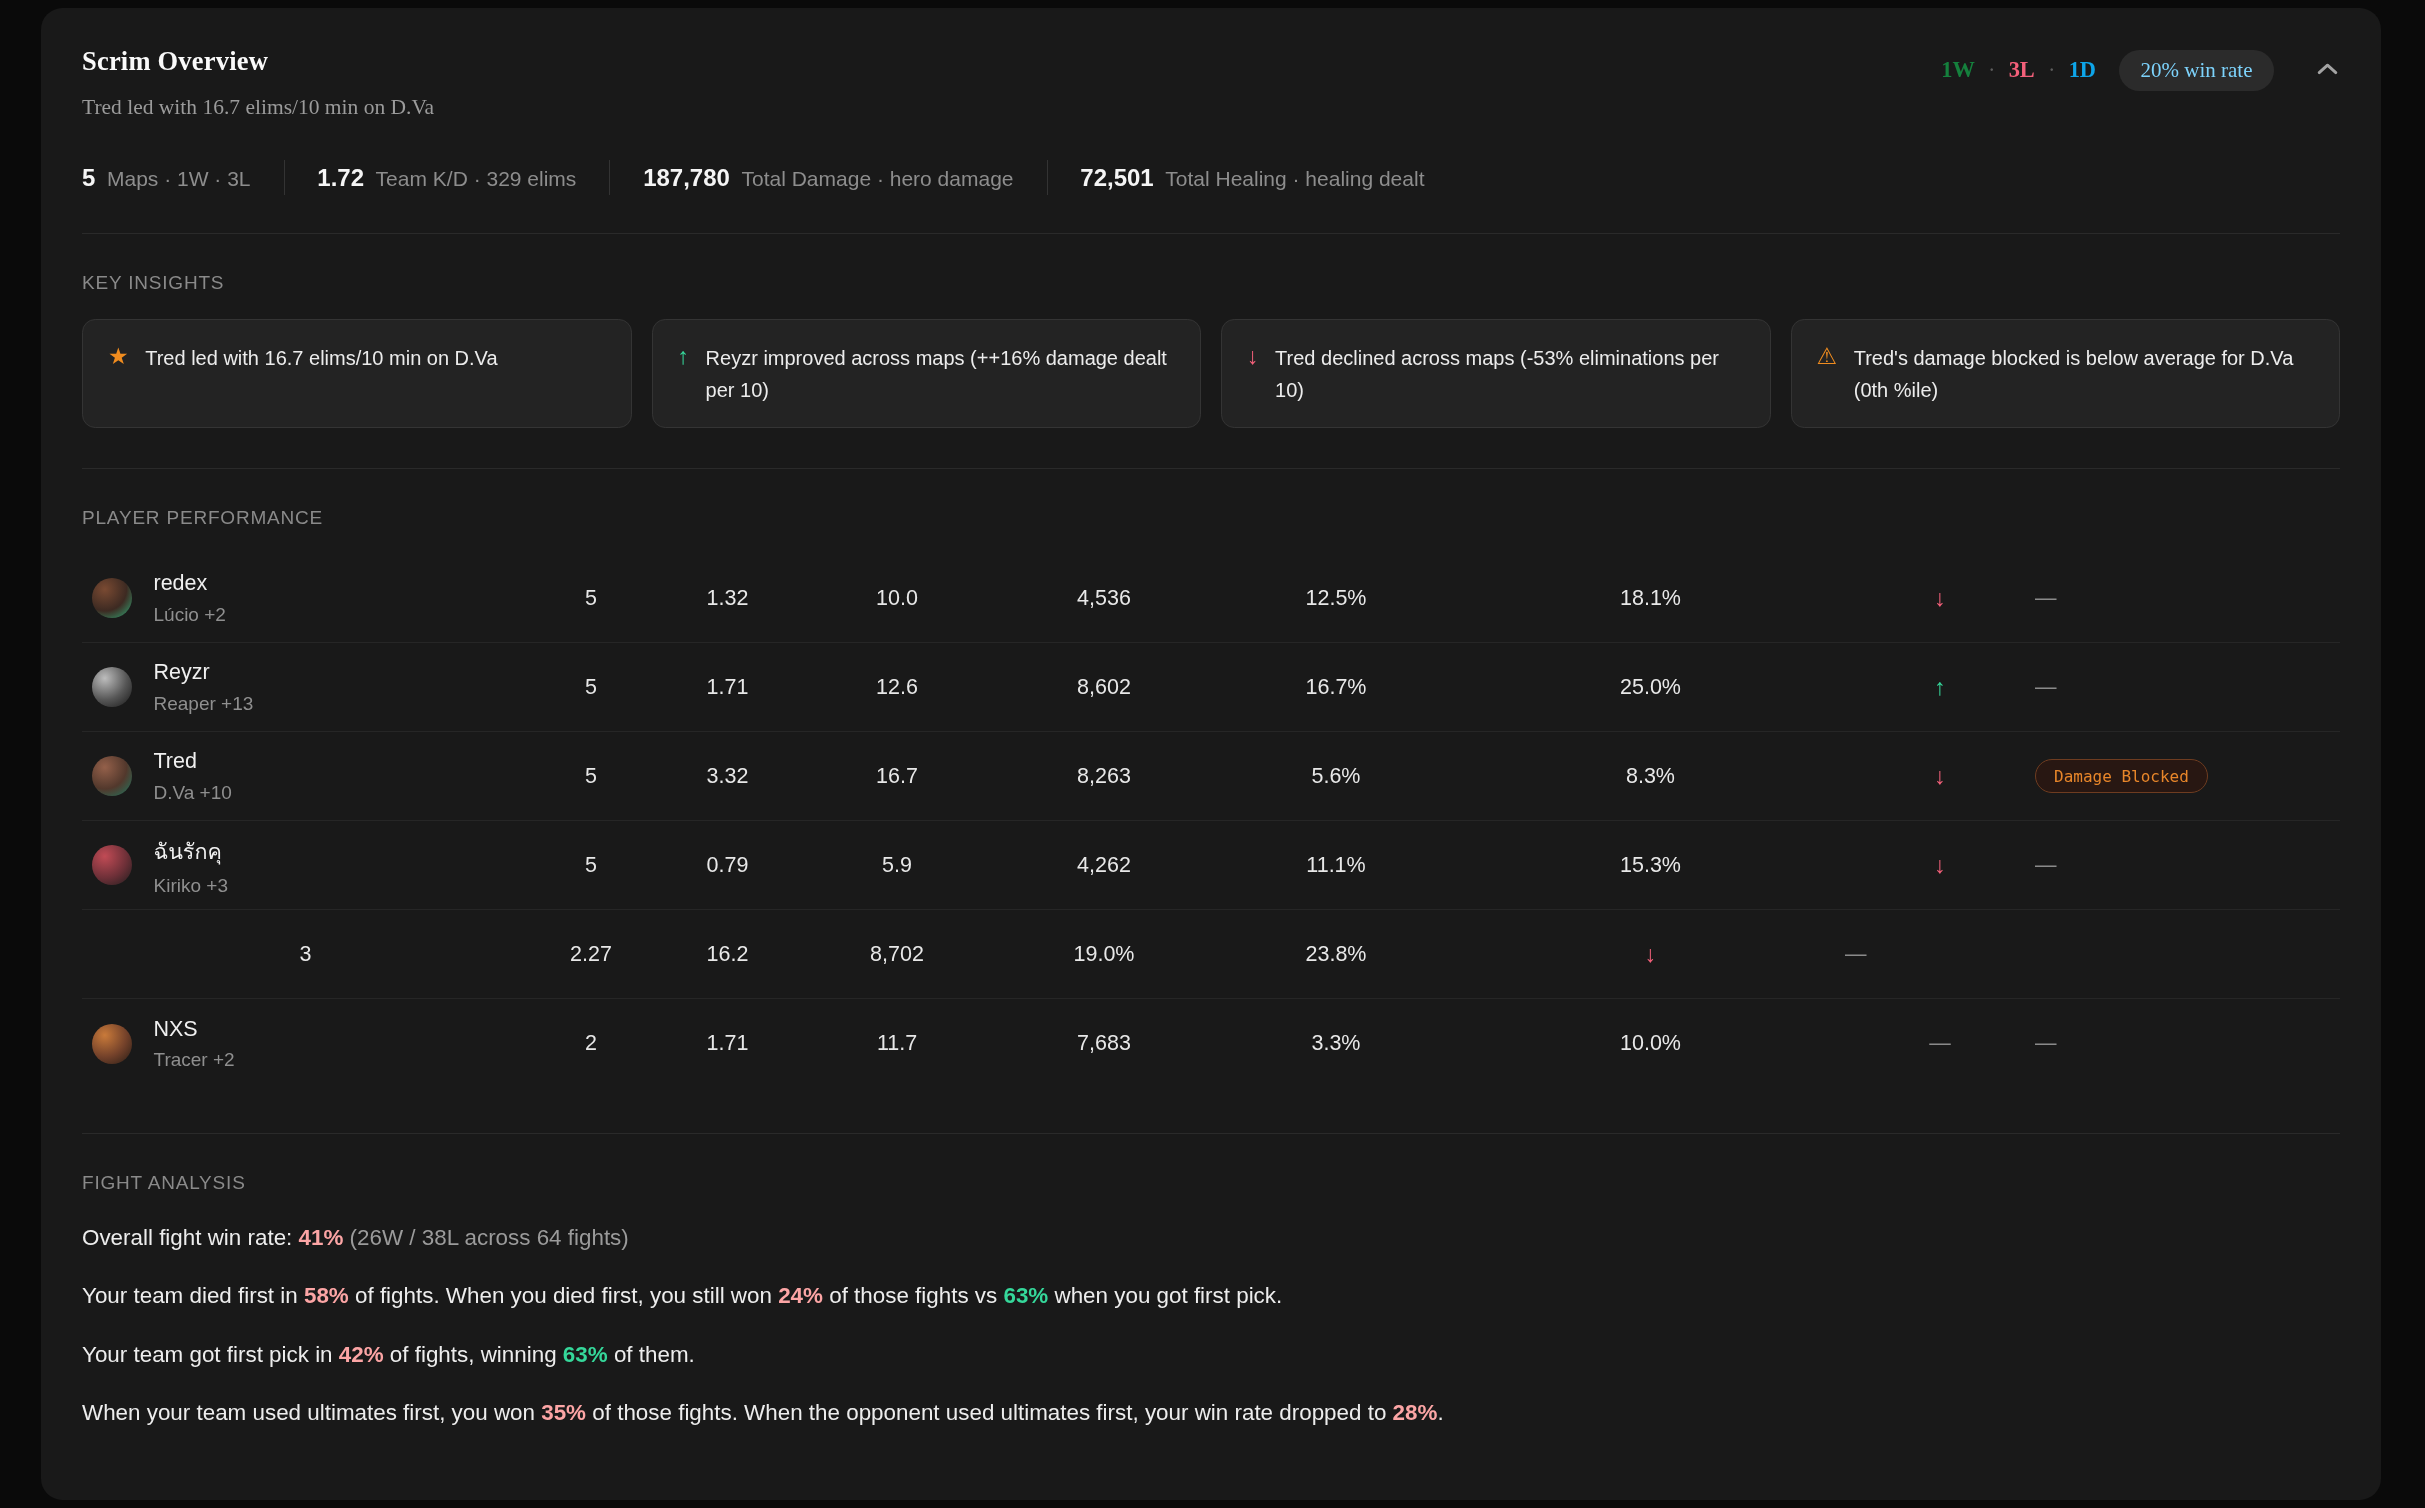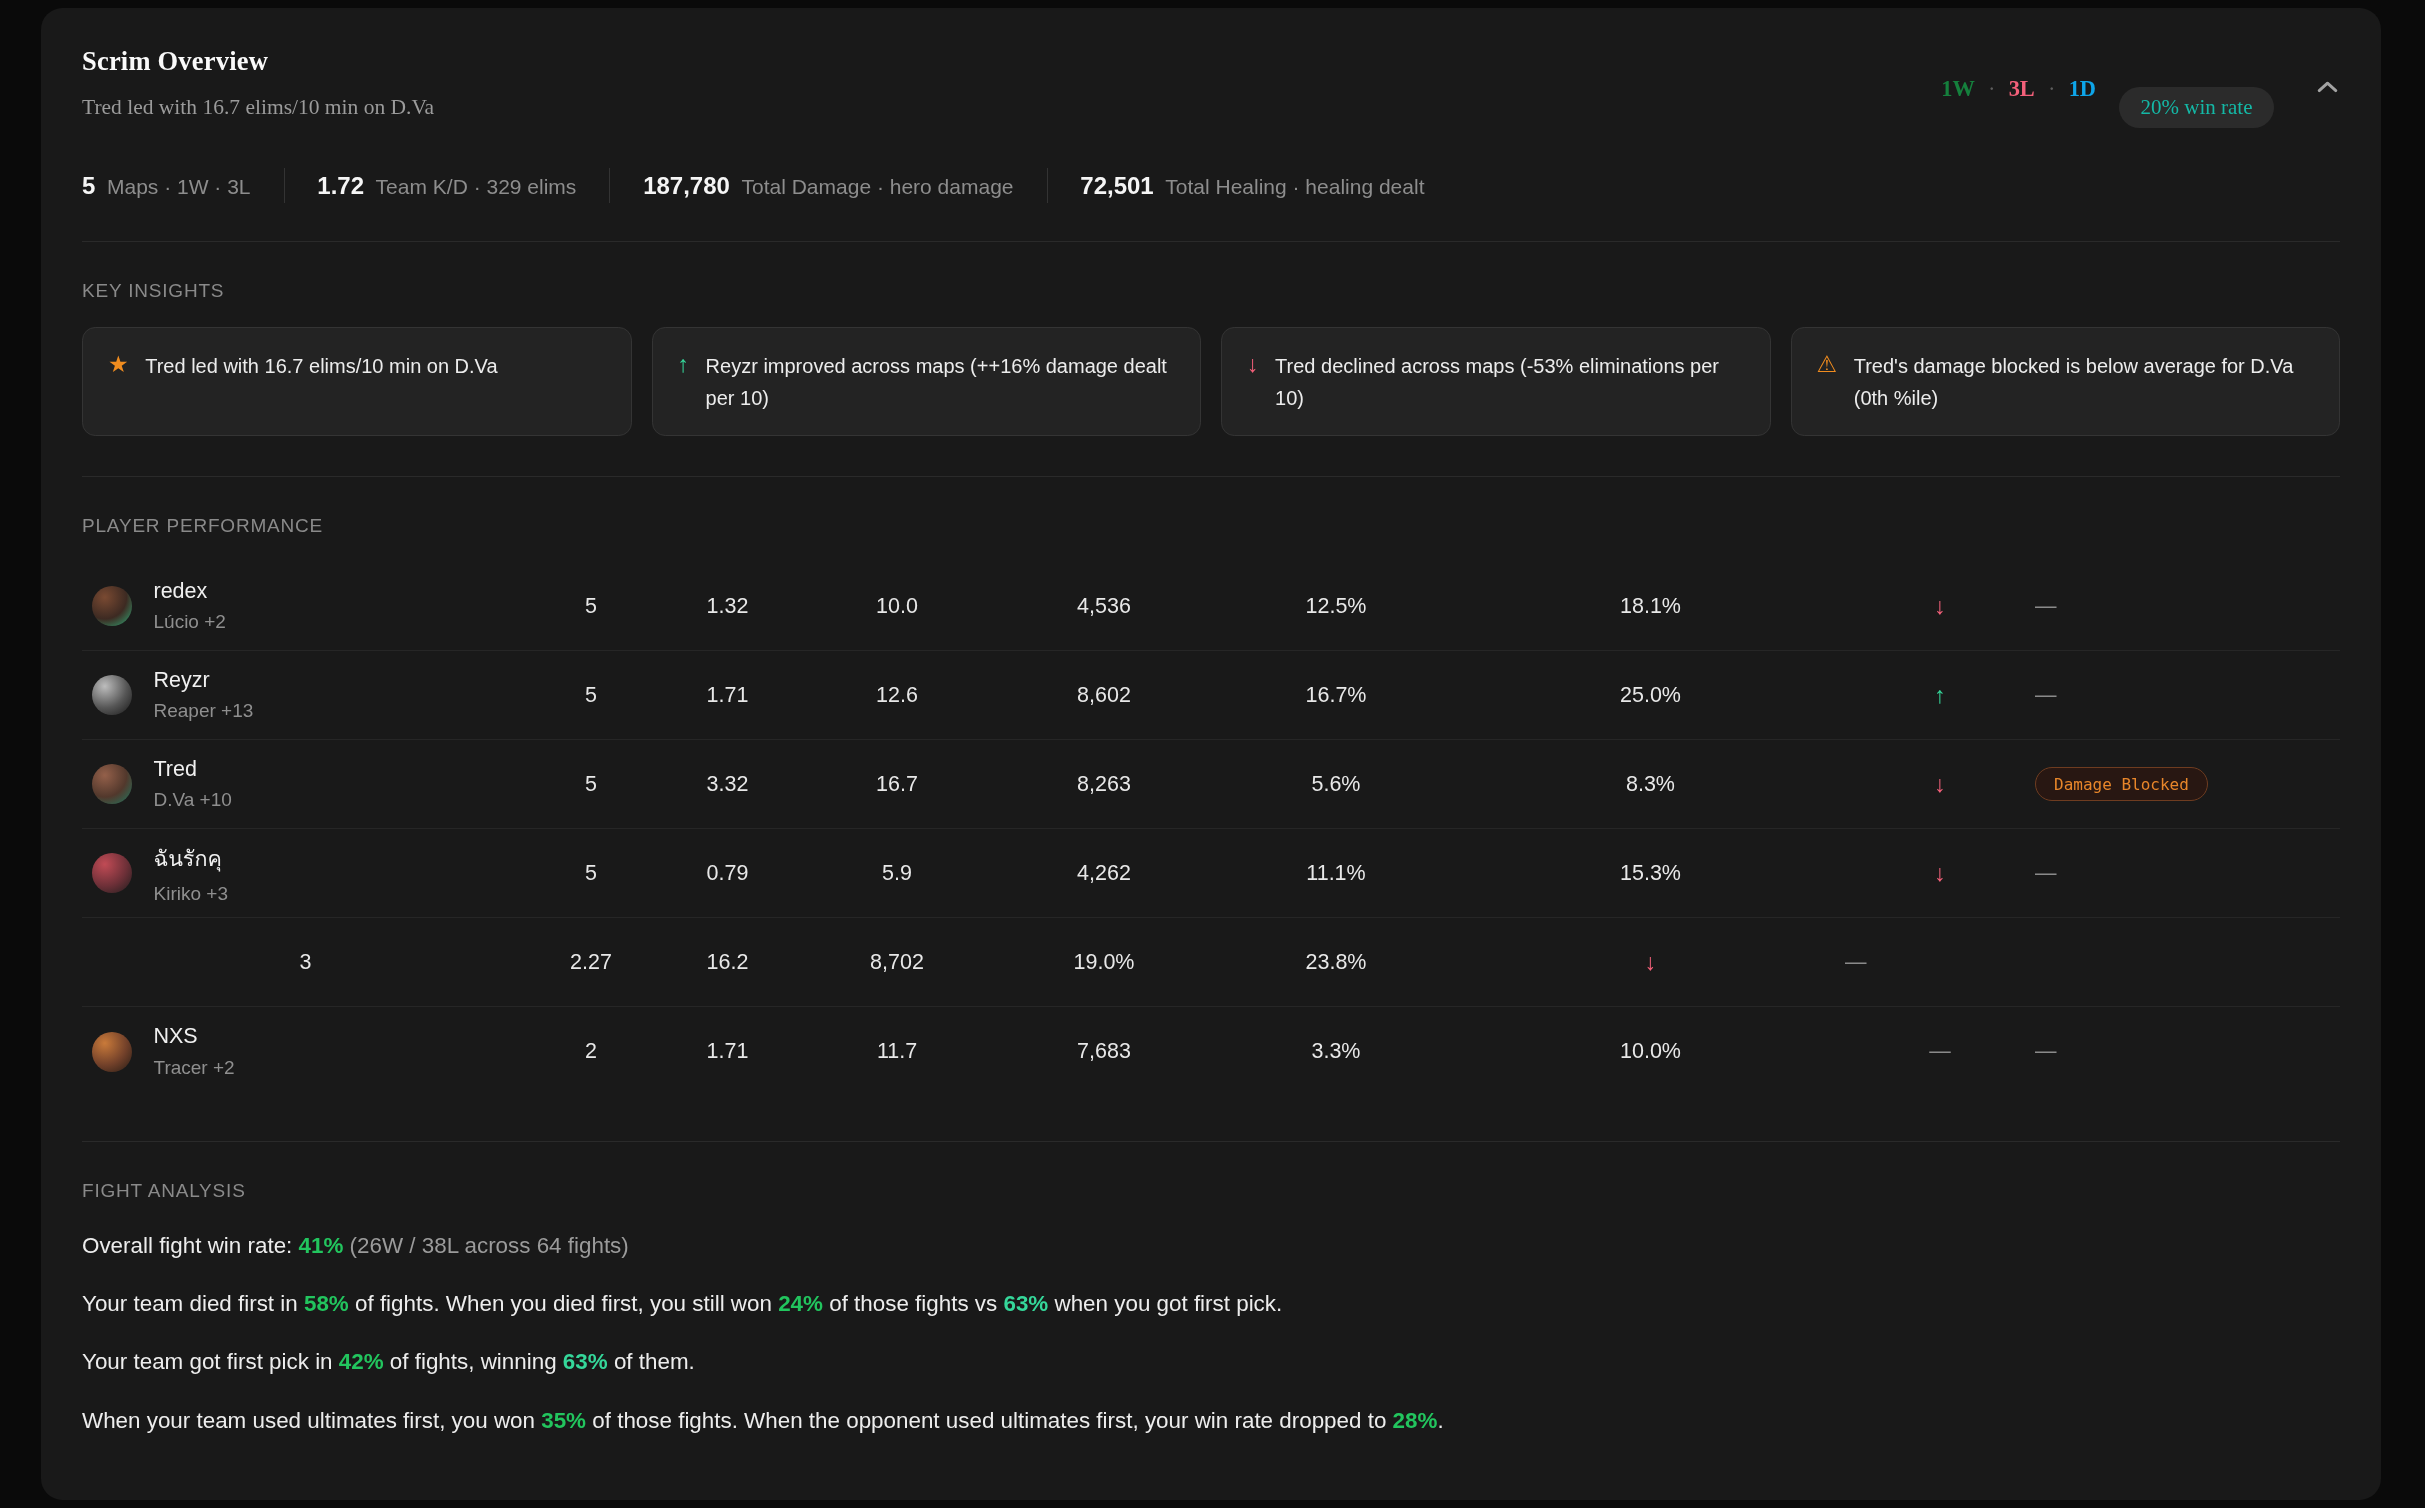--- a/index.html
+++ b/index.html
@@ -10,22 +10,22 @@
     background:#191919; border-radius:21.5px; padding:38px 41px 0 41px; overflow:hidden;
   }
   
   .hdr { display:flex; justify-content:space-between; align-items:flex-start;font-family:Liberation Serif, serif; }
   .title { font-size:26.5px; font-weight:bold; color:#fafafa; letter-spacing:0.2px; }
   .subtitle { margin-top:18px; font-size:21.5px; color:#9b9b9b; }
   .hdr-right { display:flex; align-items:center; gap:23px; margin-top:3.3px; }
   .record { font-size:22.4px; font-weight:bold; display:flex; align-items:center; gap:13.2px; }
   .record .sep { color:#5d5d5d; font-weight:normal; }
   .wins { color:#15803d; } .losses { color:#f4607a; } .draws { color:#0ea5e9; }
-  .winrate-pill { background:#2b2b2b; color:#14b8a6; font-size:21px;
-    padding:8.3px 21.5px; border-radius:827px;margin-top:37px; }
+  .winrate-pill { background:#2b2b2b; color:#7dd3fc; font-size:21px;
+    padding:8.3px 21.5px; border-radius:827px; }
   .collapse-btn { background:none; border:none; cursor:pointer; margin-left:18px;
     display:flex; align-items:center; }
   
   .stats-row { display:flex; align-items:center; margin-top:40px; }
   .stat { display:flex; align-items:baseline; gap:11.6px; }
   .stat .v { font-size:24px; font-weight:bold; color:#f5f5f5; }
   .stat .l { font-size:21px; color:#8d8d8d; }
   .stat-div { width:0.8px; height:35px; background:#333; margin:0 33px; align-self:center; }
   .hr { border:none; border-top:0.8px solid #2a2a2a; margin-top:38px; }
   
@@ -55,21 +55,21 @@
   .trend-up { color:#35d79a; font-size:23px; }
   .trend-down { color:#f4607a; font-size:23px; }
   .trend-none, .outlier-none { color:#8a8a8a; font-size:21.5px; }
   .outlier-cell { text-align:left; }
   .outlier-badge { display:inline-block; font-family:"DejaVu Sans Mono", monospace;
     font-size:16px; color:#e8862a; background:#281712; border:1.7px solid #6e3c20;
     border-radius:827px; padding:6.6px 18px; }
   
   .fa-line { margin-top:29px; font-size:22.4px; color:#ededed; line-height:1.3; }
   .fa-line .muted { color:#9b9b9b; }
-  .fa-line .red { color:#22c55e; font-weight:bold; }
+  .fa-line .red { color:#fca5a5; font-weight:bold; }
   .fa-line .green { color:#35d79a; font-weight:bold; }
 </style>
 </head>
 <body>
 
 <div class="panel">
 
   <div class="hdr">
     <div>
       <div class="title">Scrim Overview</div>

